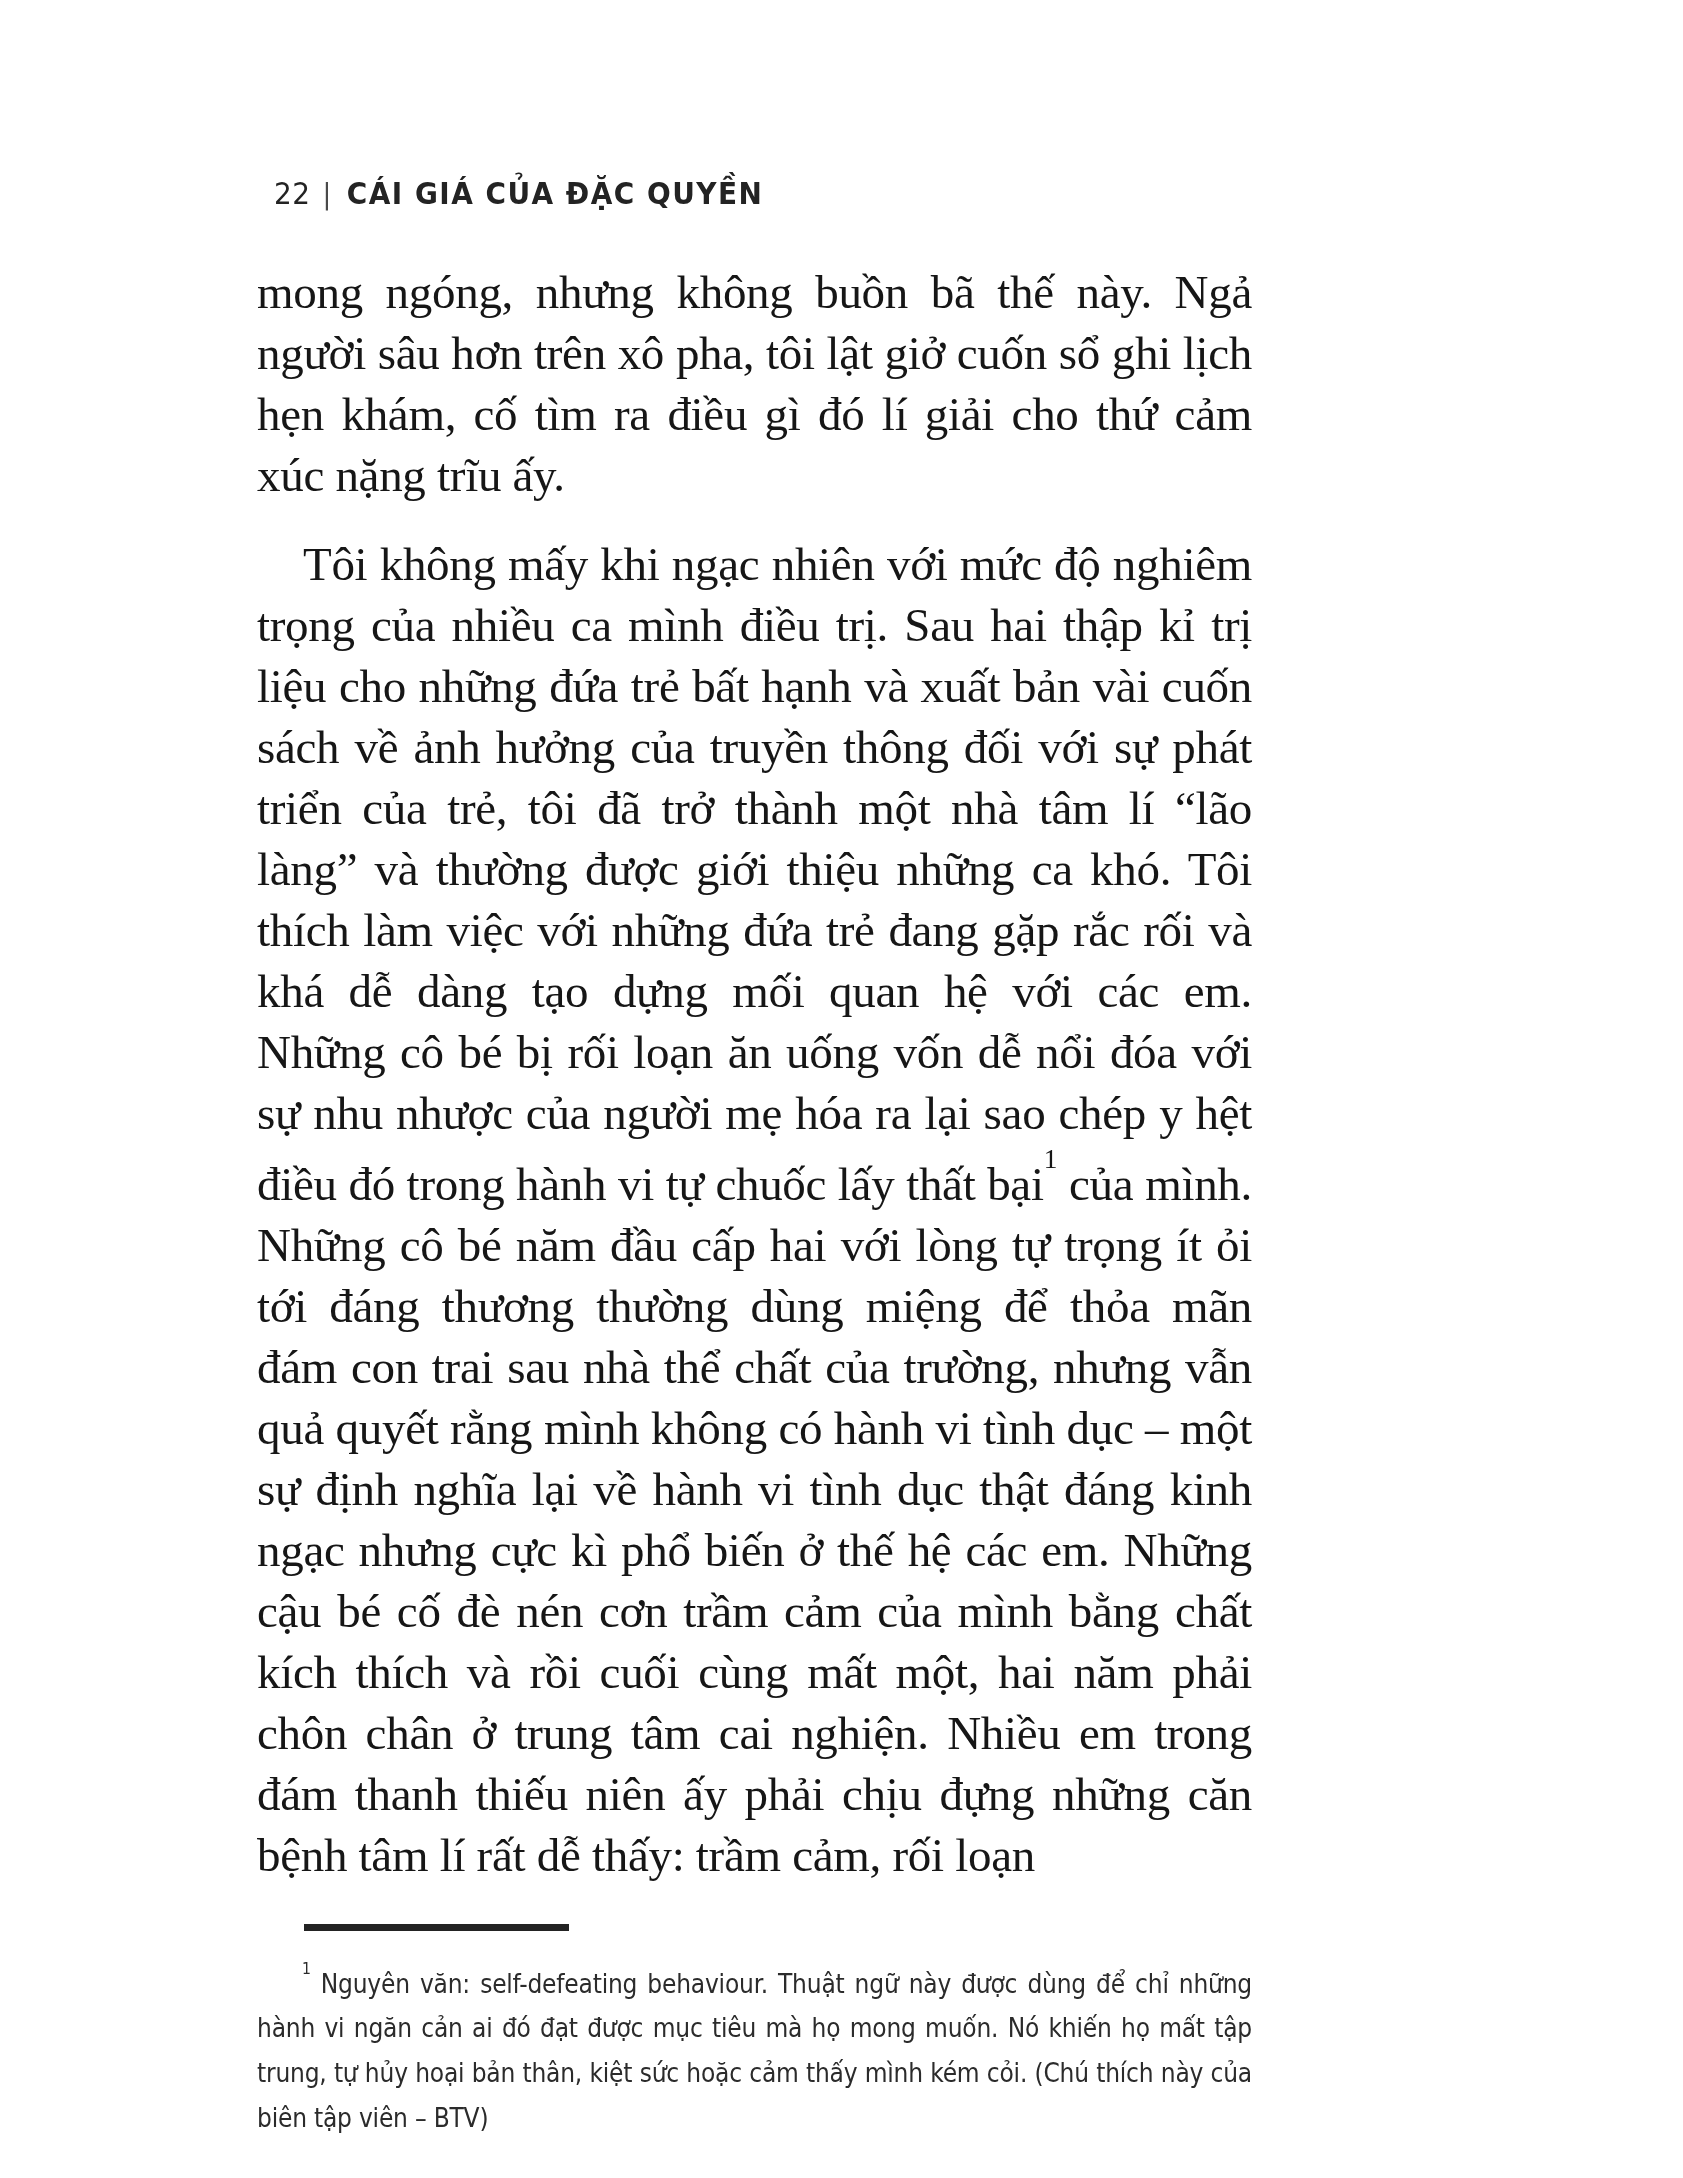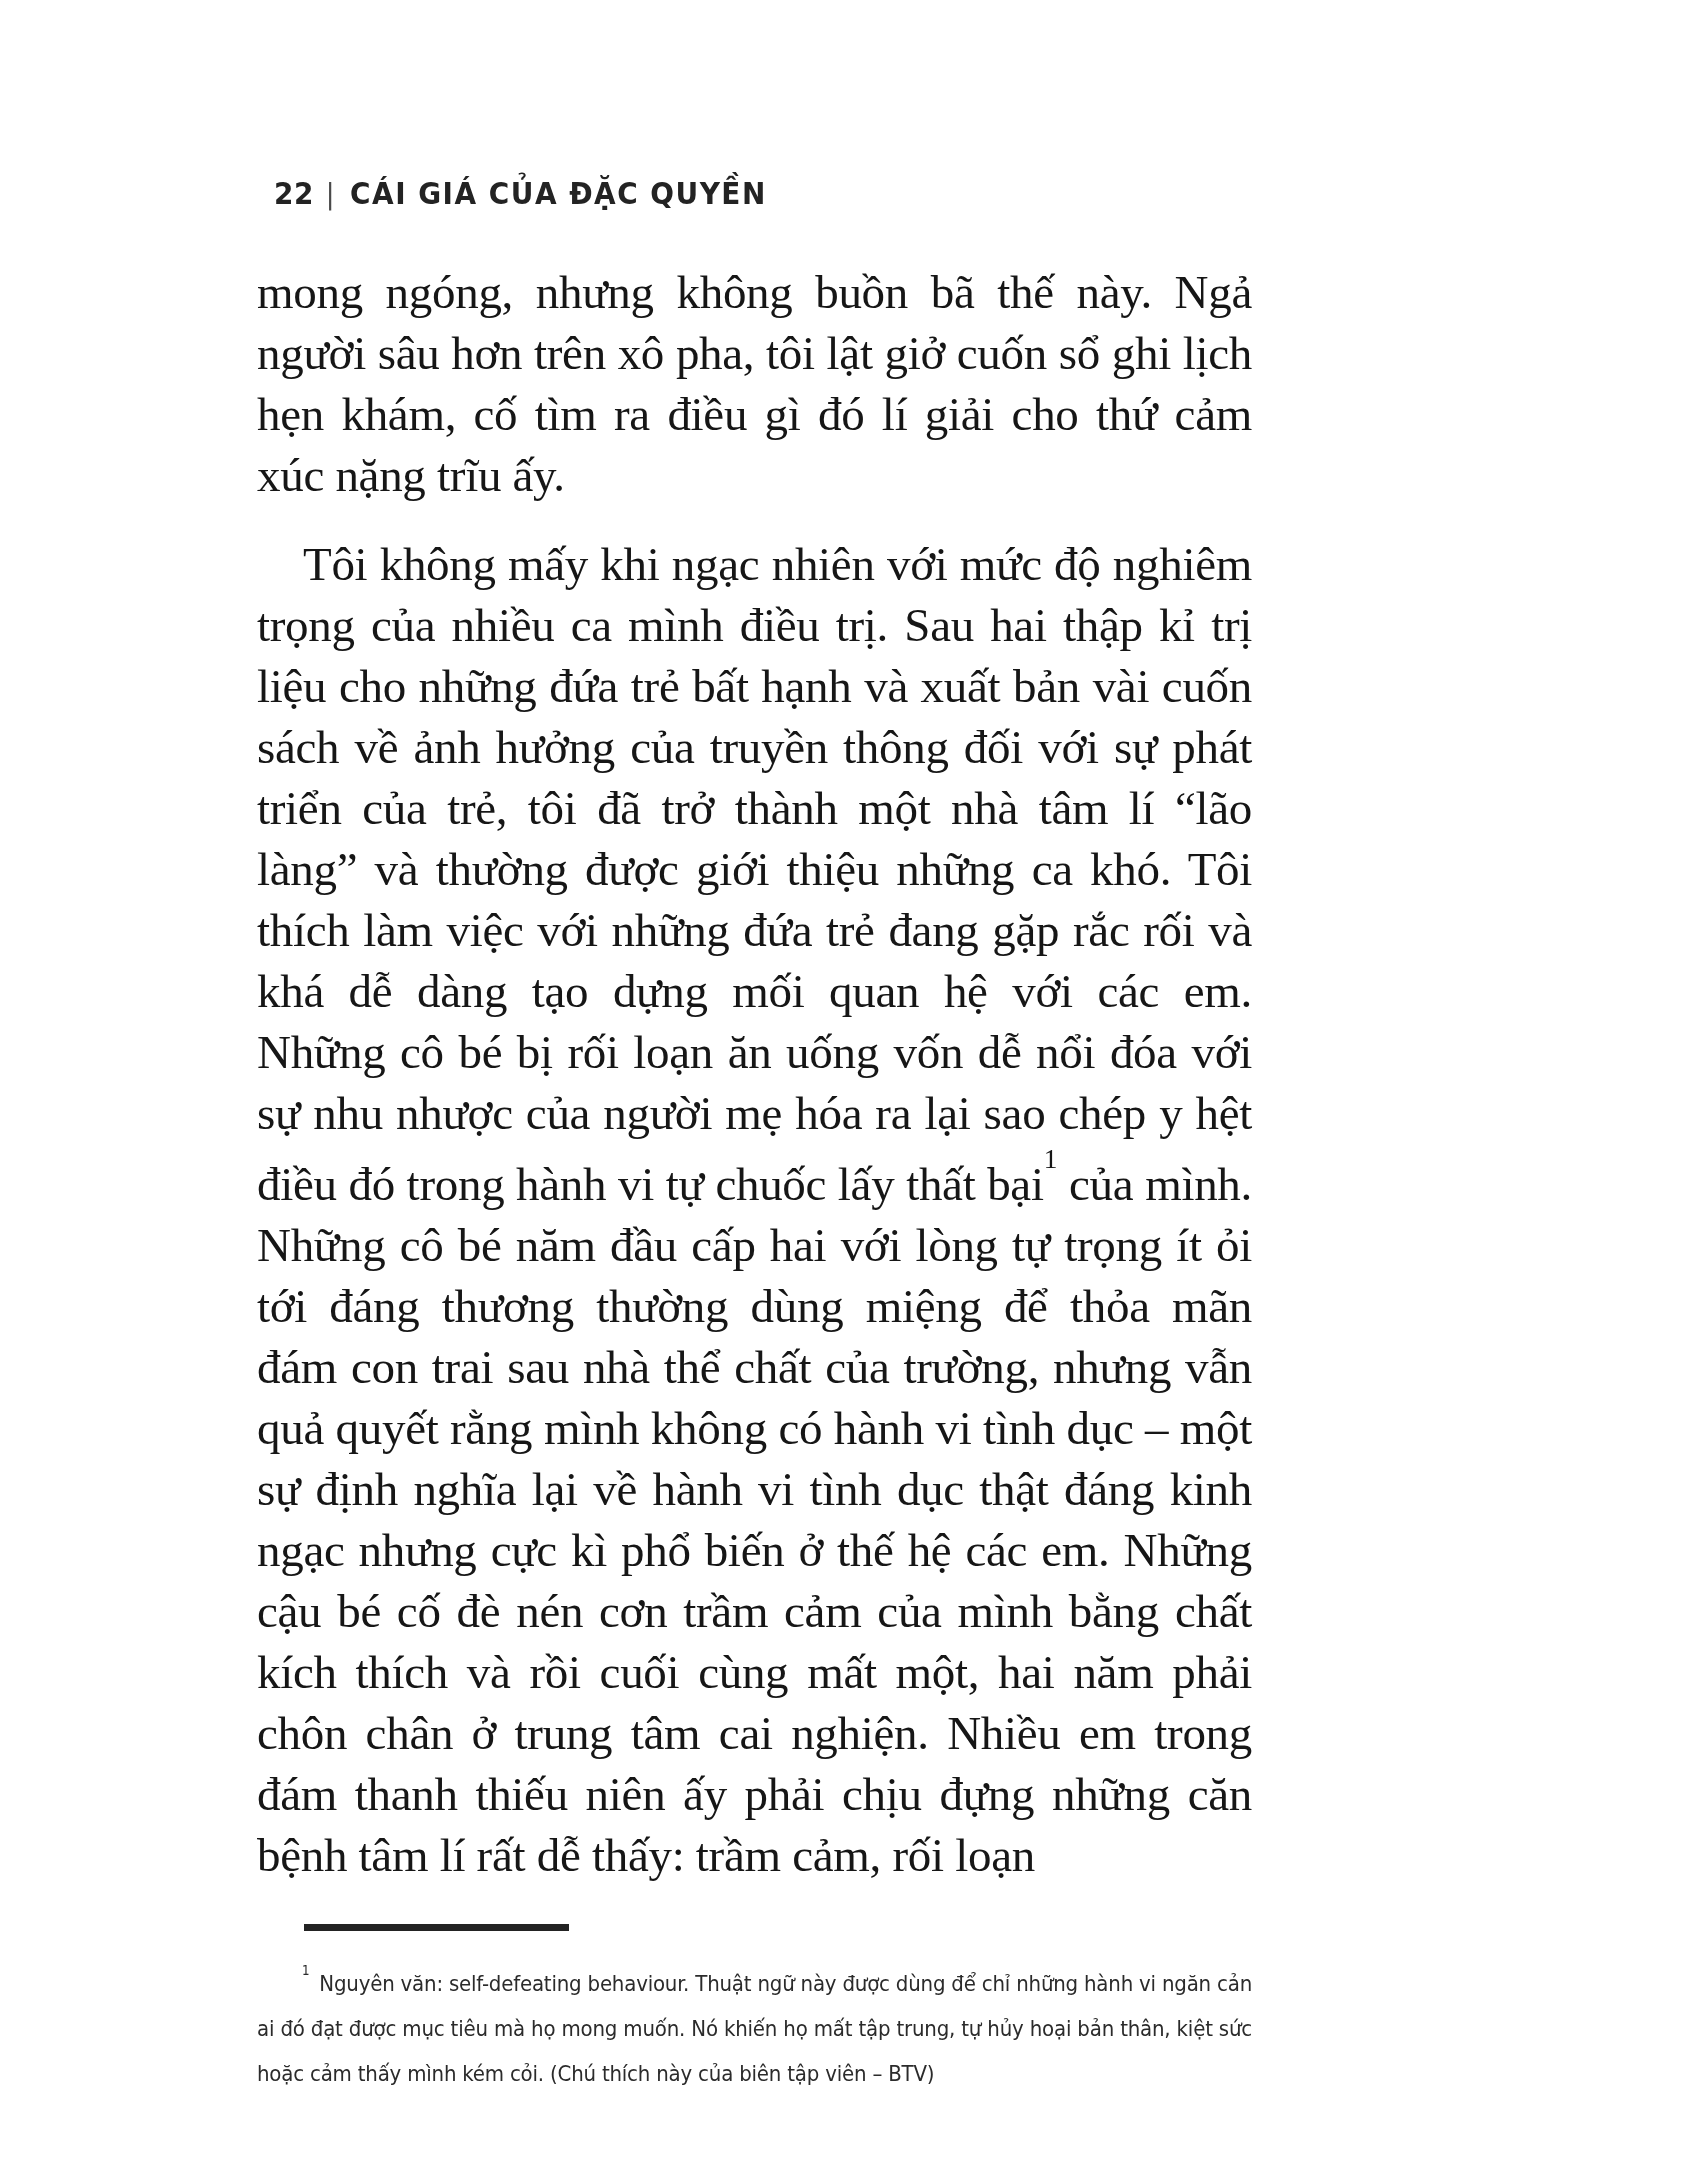--- a/index.html
+++ b/index.html
@@ -20,21 +20,21 @@
     left: 274px;
     top: 175px;
     font-family: "DejaVu Sans", "Liberation Sans", sans-serif;
     font-stretch: condensed;
     font-size: 31px;
     color: #232323;
     letter-spacing: 1.5px;
     white-space: nowrap;
   }
   .pagenum {
-    font-weight: 700;
+    font-weight: 400;
     letter-spacing: 0.5px;
     margin-top: 38px;
   }
   .head-sep {
     font-weight: 400;
     color: #4a4a4a;
     margin: 0 14px 0 12px;
     font-size: 29px;
   }
   .htitle {
@@ -73,21 +73,21 @@
   .fn-rule {
     margin-left: 47px;
     width: 265px;
     height: 7px;
     background: #232323;
     margin-bottom: 25px;
   }
   .footnote {
     font-family: "DejaVu Sans", "Liberation Sans", sans-serif;
     font-stretch: semi-condensed;
-    font-size: 22px;
+    font-size: 26px;
     line-height: 45px;
     color: #2b2b2b;
     text-align: justify;
     text-indent: 45px;
     letter-spacing: -0.2px;
     margin: 0;
   }
   .fn-marker {
     font-size: 0.6em;
     position: relative;

